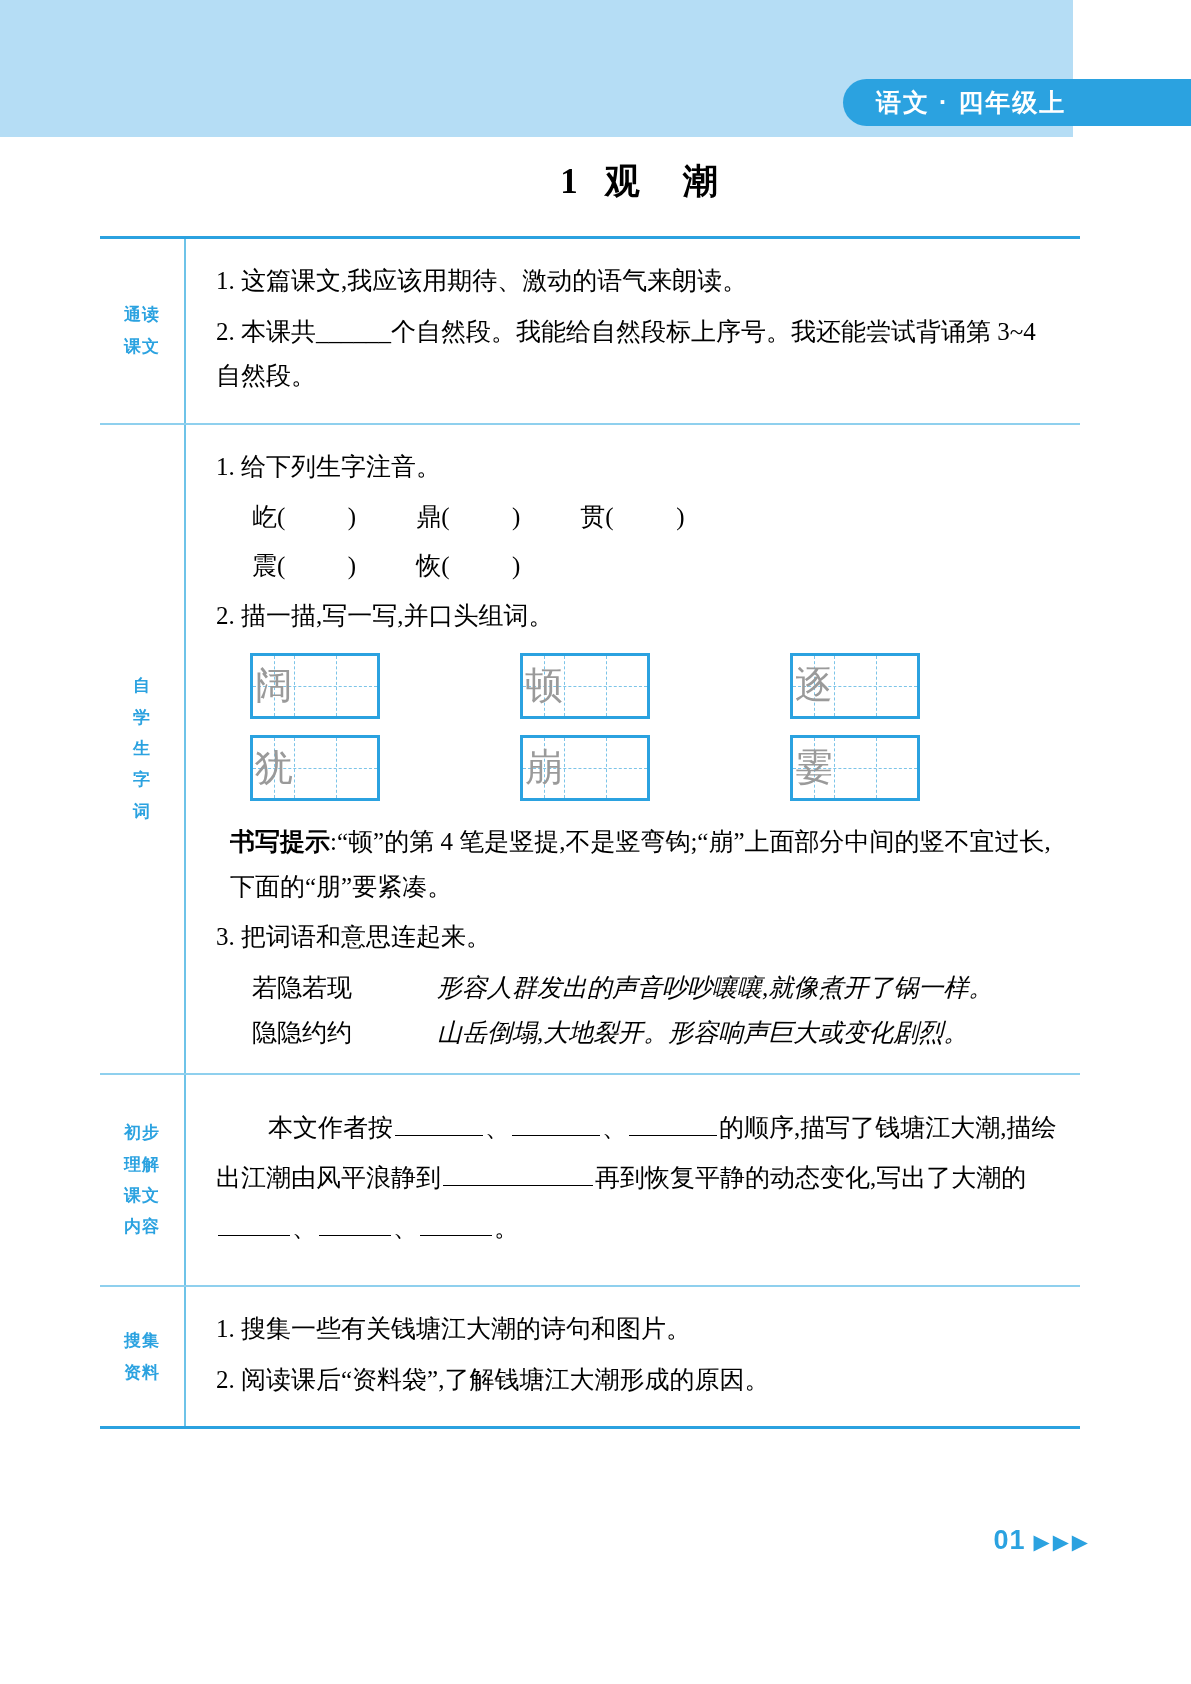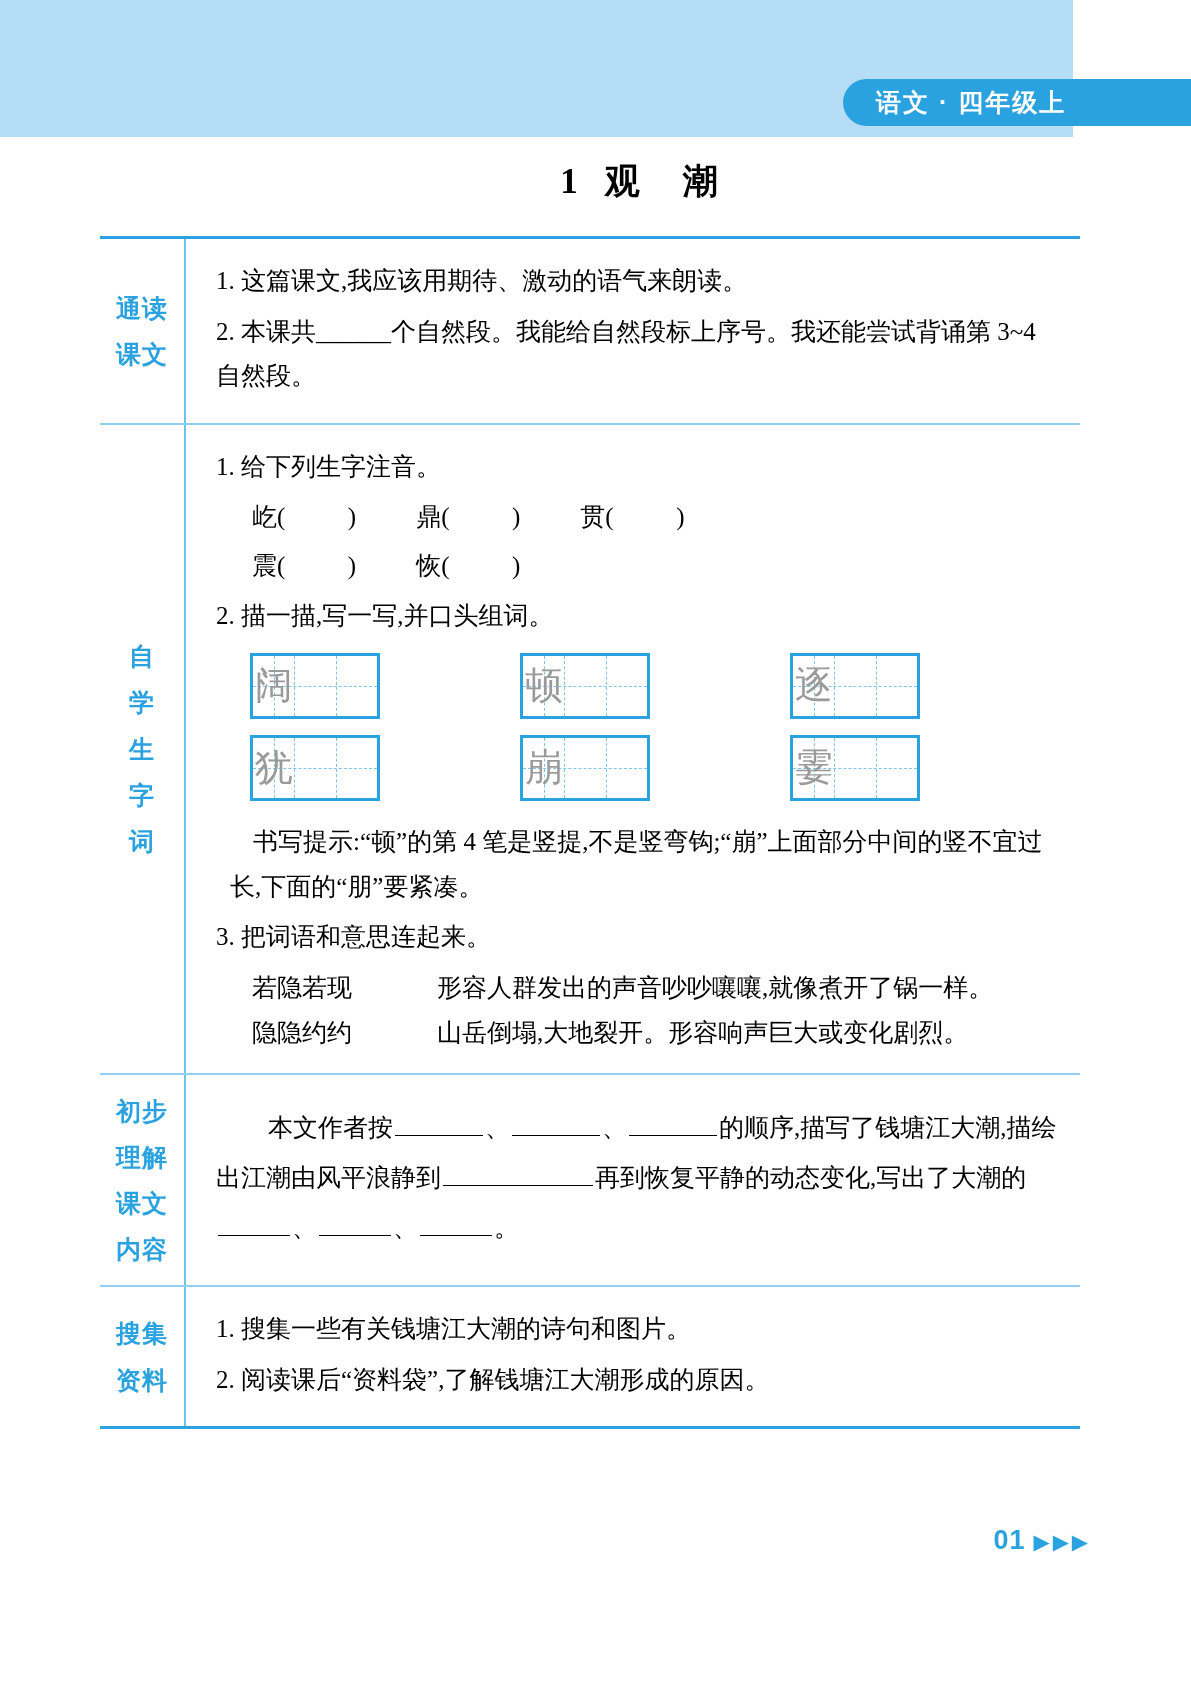--- a/index.html
+++ b/index.html
@@ -76,21 +76,21 @@
   }
   .row:last-child { border-bottom: none; }
 
   .label-cell {
     width: 86px;
     flex: 0 0 86px;
     border-right: 2px solid #6ec3e8;
     color: #2ba2e0;
     font-family: "Liberation Sans", "DejaVu Sans", sans-serif;
     font-weight: bold;
-    font-size: 25px;
+    font-size: 17px;
     line-height: 1.85;
     display: flex;
     flex-direction: column;
     align-items: center;
     justify-content: center;
     letter-spacing: 1px;
     padding: 10px 0;
     box-sizing: border-box;
   }
   .content-cell {
@@ -174,33 +174,33 @@
     font-size: 38px;
     color: #9a9a9a;
     font-family: "Liberation Serif", "DejaVu Serif", serif;
   }
 
   .tip {
     padding-left: 14px;
     margin-top: 18px;
     line-height: 1.8;
   }
-  .tip b { font-weight: normal; margin-left: 23px; }
+  .tip b { font-weight: bold; }
 
   
   .match-row {
     display: flex;
     padding-left: 36px;
     line-height: 1.8;
   }
   .match-word {
     width: 185px;
     flex: 0 0 185px;
   }
-  .match-def { flex: 1; }
+  .match-def { flex: 1; font-style: italic; }
 
   .para {
     line-height: 2.0;
     padding-right: 4px;
   }
   .para .first { padding-left: 52px; }
 
   
   .footer {
     position: absolute;

